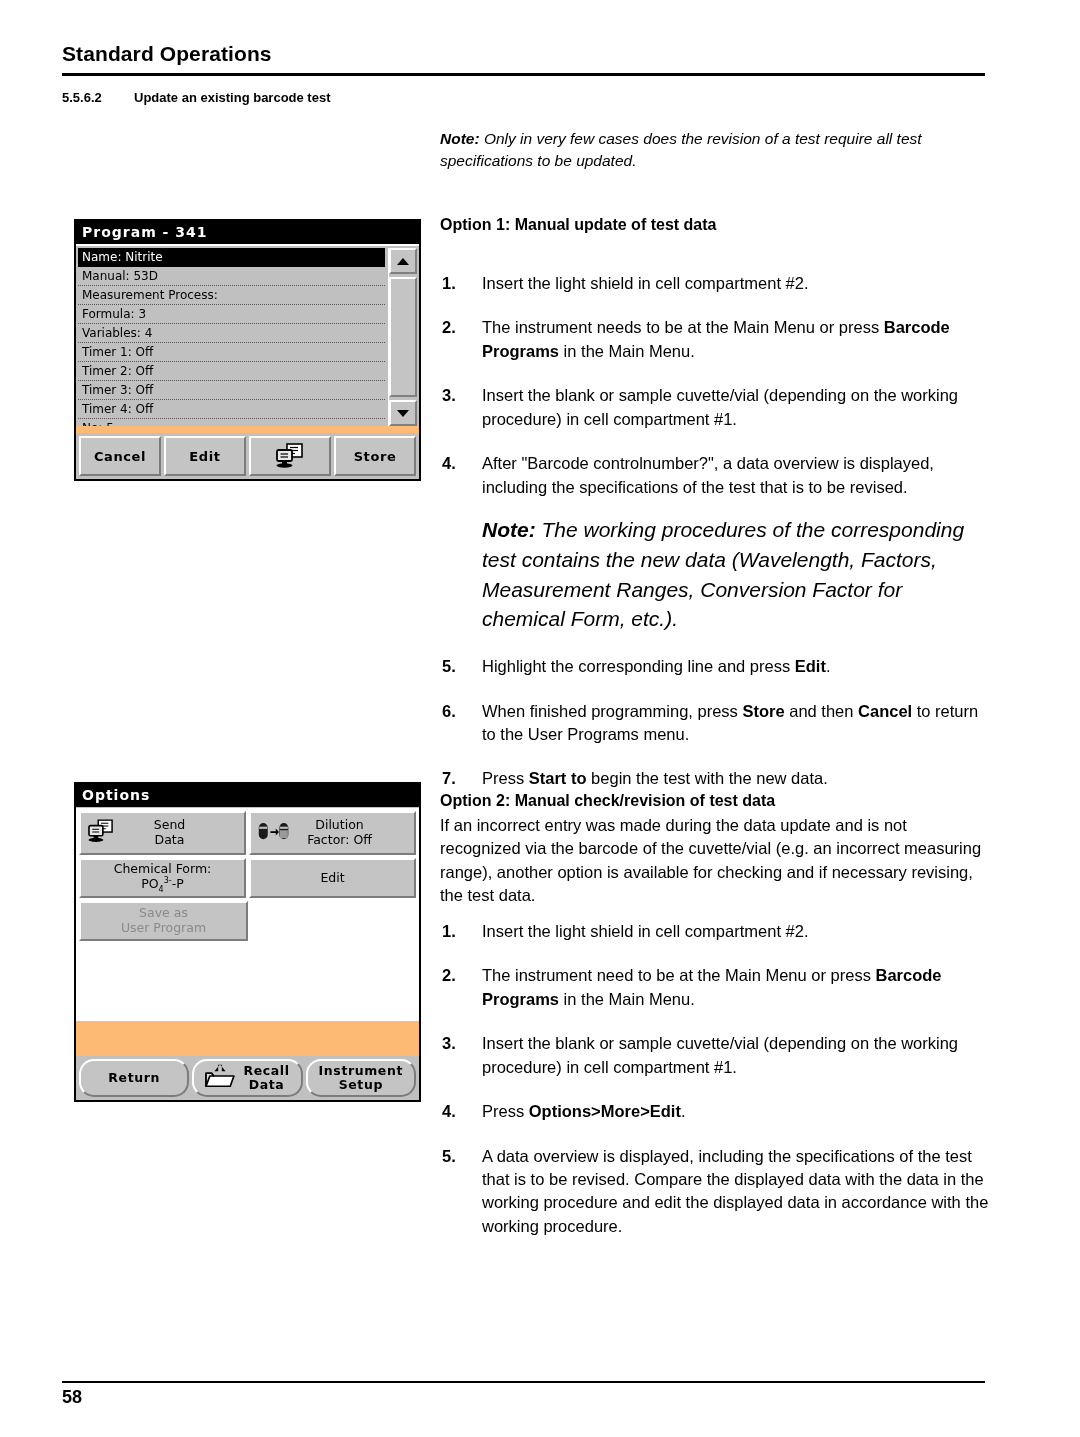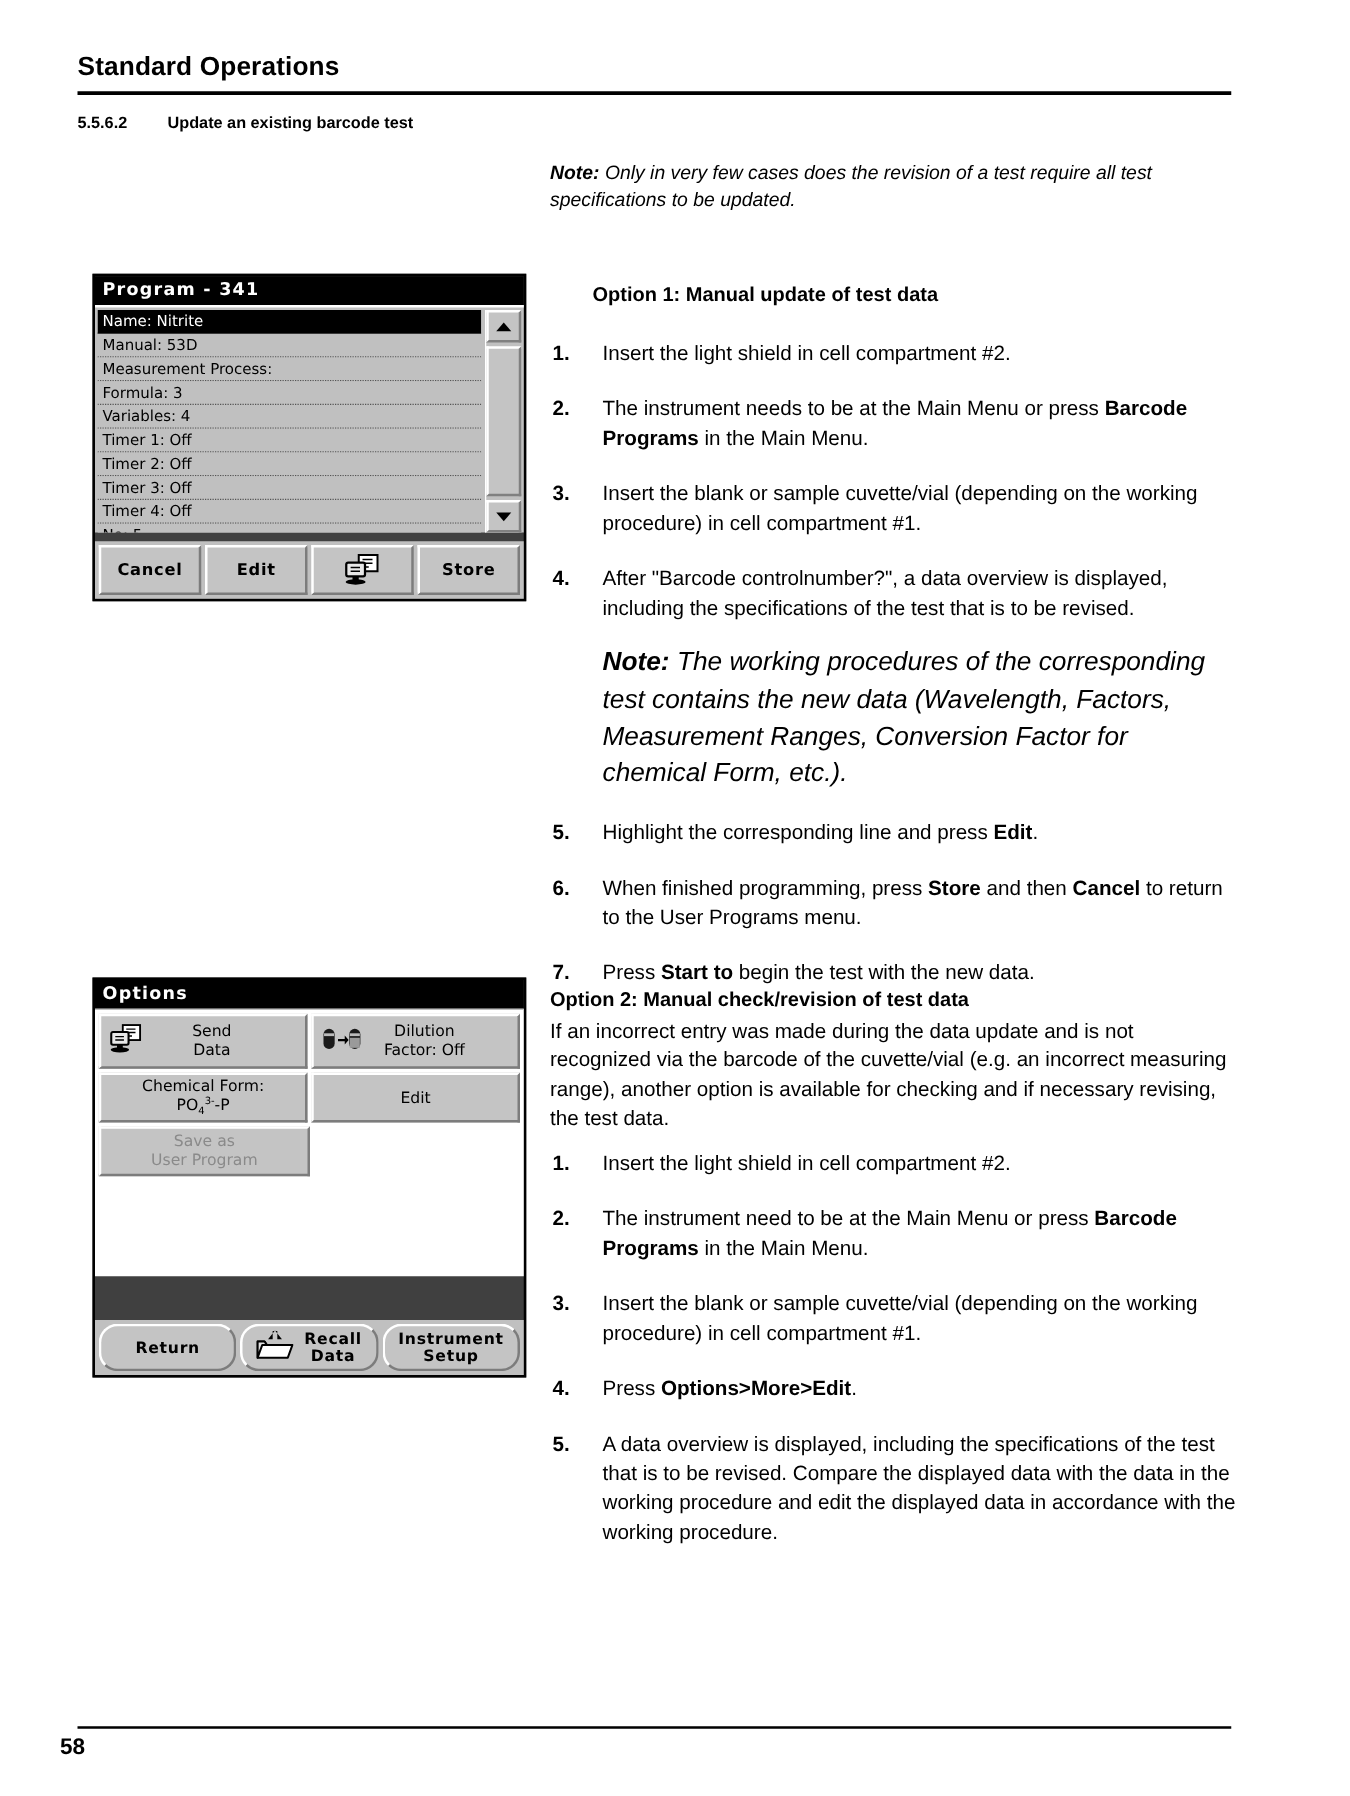--- a/index.html
+++ b/index.html
@@ -94,21 +94,21 @@
     margin-bottom: 2px;
     font-style: italic;
     font-size: 21px;
     line-height: 1.42;
   }
   ol.steps li .sub-note b { font-weight: bold; font-style: italic; }
 
   
   .device {
     position: absolute;
-    background: #404040;
+    background: #fdba74;
     border: 2px solid #000;
     box-sizing: border-box;
     font-family: "DejaVu Sans", sans-serif;
     -webkit-font-smoothing: none;
   }
   .dev-title {
     background: #000;
     color: #fff;
     font-weight: bold;
     font-size: 14px;
@@ -287,21 +287,21 @@
   
   .footer-rule {
     position: absolute;
     left: 62px;
     top: 1381px;
     width: 923px;
     border-top: 2px solid #000;
   }
   .page-num {
     position: absolute;
-    left: 48px;
+    left: 62px;
     top: 1387px;
     font-size: 18px;
     font-weight: bold;
     text-align: center;
   }
 </style>
 </head>
 <body>
 
 <div class="page-header">
@@ -355,21 +355,21 @@
         <line x1="5.5" y1="11" x2="13" y2="11" stroke="#000" stroke-width="1.2"></line>
         <line x1="5.5" y1="14" x2="13" y2="14" stroke="#000" stroke-width="1.2"></line>
         <rect x="7" y="18" width="5" height="3" fill="#000"></rect>
         <ellipse cx="9.5" cy="22.5" rx="8" ry="2.2" fill="#000"></ellipse>
       </svg>
     </div>
     <div class="dbtn">Store</div>
   </div>
 </div>
 
-<div class="rcol opt-head" style="top:228px;margin-left:34px;">Option 1: Manual update of test data</div>
+<div class="rcol opt-head" style="top:216px;">Option 1: Manual update of test data</div>
 <ol class="steps rcol" id="option1-steps" style="top:272px;">
     <li><span class="n">1.</span><span>Insert the light shield in cell compartment #2.</span></li>
     <li><span class="n">2.</span><span>The instrument needs to be at the Main Menu or press <b>Barcode Programs</b> in the Main Menu.</span></li>
     <li><span class="n">3.</span><span>Insert the blank or sample cuvette/vial (depending on the working procedure) in cell compartment #1.</span></li>
     <li><span class="n">4.</span><span>After "Barcode controlnumber?", a data overview is displayed, including the specifications of the test that is to be revised.<span class="sub-note"><b>Note:</b> The working procedures of the corresponding test contains the new data (Wavelength, Factors, Measurement Ranges, Conversion Factor for chemical Form, etc.).</span></span></li>
     <li><span class="n">5.</span><span>Highlight the corresponding line and press <b>Edit</b>.</span></li>
     <li><span class="n">6.</span><span>When finished programming, press <b>Store</b> and then <b>Cancel</b> to return to the User Programs menu.</span></li>
     <li><span class="n">7.</span><span>Press <b>Start to</b> begin the test with the new data.</span></li>
   </ol>
 

